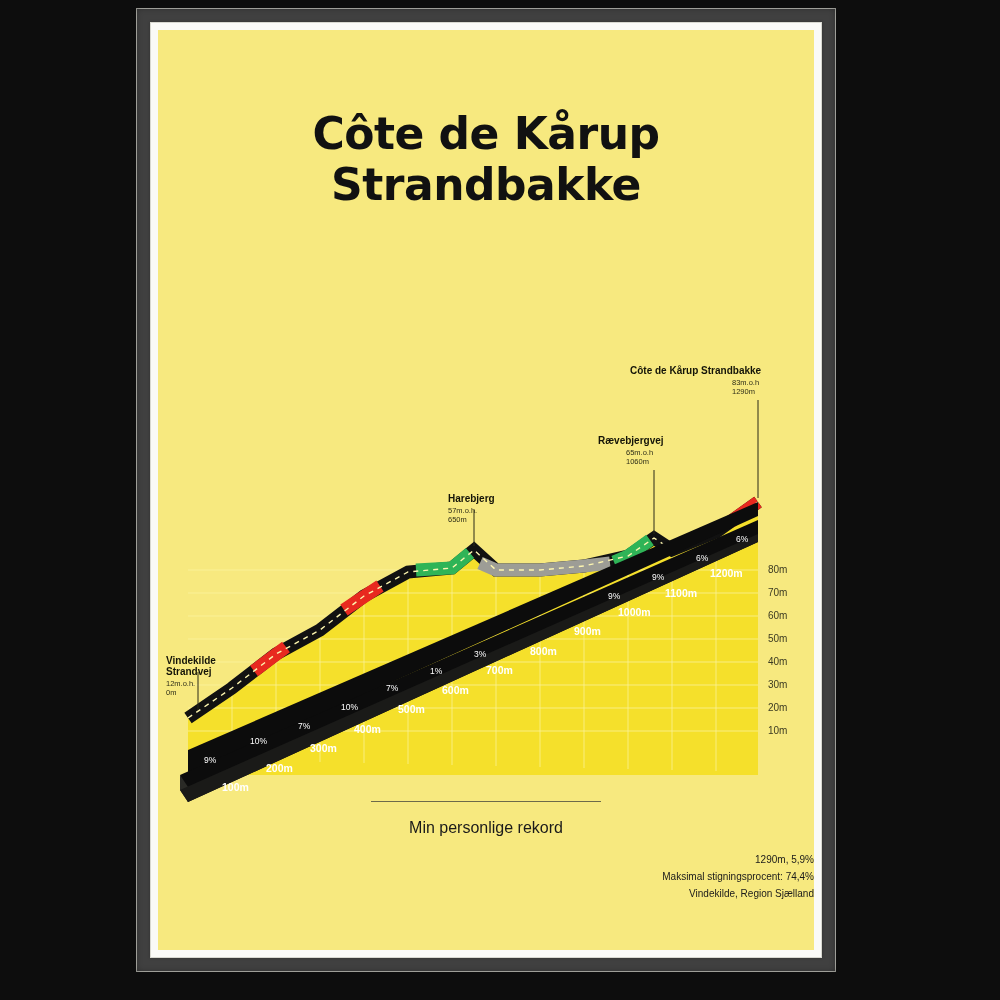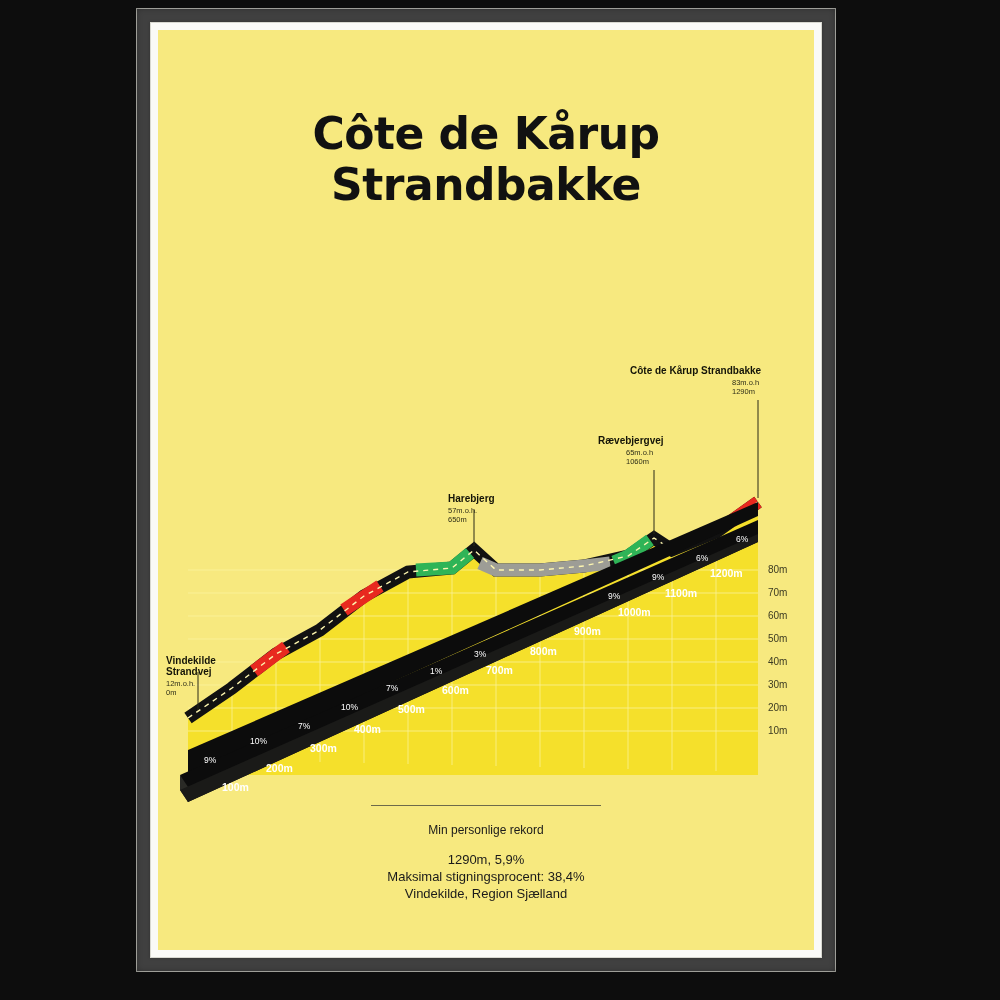--- a/index.html
+++ b/index.html
@@ -45,22 +45,22 @@
 
   svg{display:block;}
 
   
   .footer{
     position:absolute;left:0;right:0;bottom:48px;text-align:center;color:#1a1a1a;
   }
   .footer .rule{
     width:230px;height:1px;background:#6d6a4a;margin:0 auto 10px auto;
   }
-  .footer .rec{font-size:12px;margin-bottom:14px;font-weight:400;margin-top:17px;}
-  .footer .line{font-size:13px;line-height:17px;}
+  .footer .rec{font-size:16px;margin-bottom:14px;font-weight:400;margin-top:17px;}
+  .footer .line{font-size:10px;line-height:17px;text-align:right;}
 
   .lbl{font-family:"Liberation Sans", sans-serif;}
 </style>
 </head>
 <body>
 
 <div class="stage">
   <div class="wall"></div>
 
   <div class="frame">
@@ -207,19 +207,19 @@
             <text class="lbl" x="574" y="74" font-size="7.5" fill="#2e2e18">1290m</text>
           </g>
 
         </svg>
       </div>
 
       <div class="footer">
         <div class="rule"></div>
         <div class="rec">Min personlige rekord</div>
         <div class="line">1290m, 5,9%</div>
-        <div class="line">Maksimal stigningsprocent: 38,4%</div>
+        <div class="line">Maksimal stigningsprocent: 74,4%</div>
         <div class="line">Vindekilde, Region Sjælland</div>
       </div>
 
     </div>
   </div>
 </div>
 
 </body></html>

